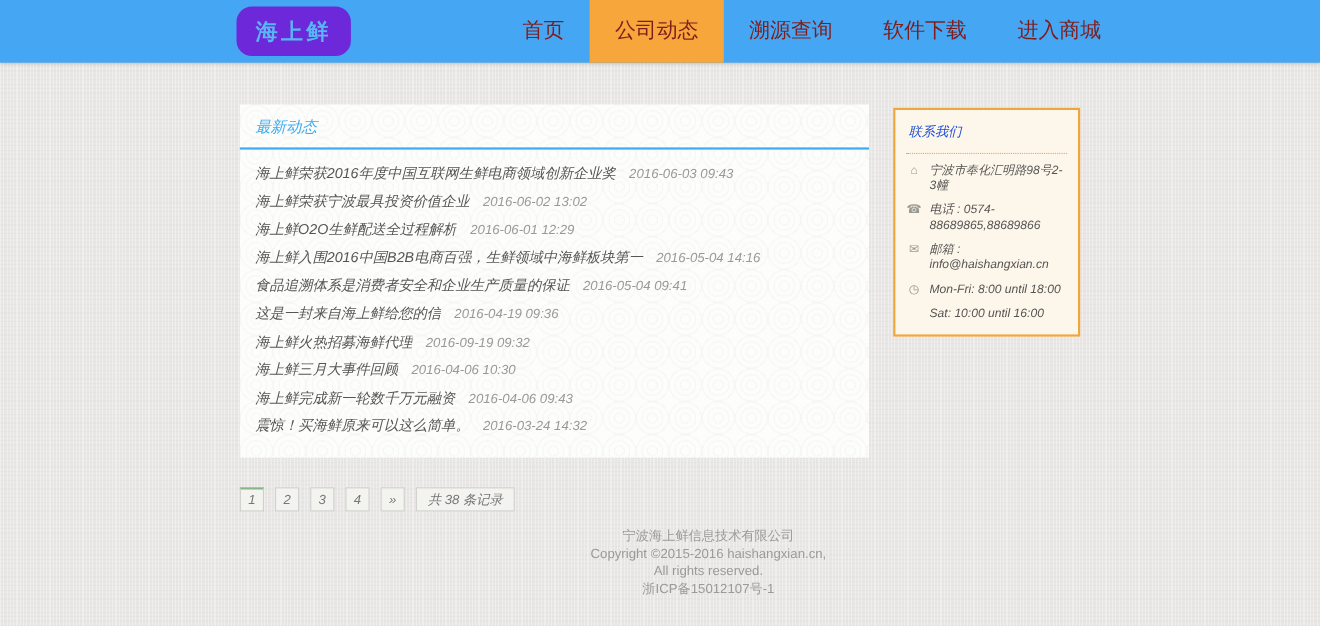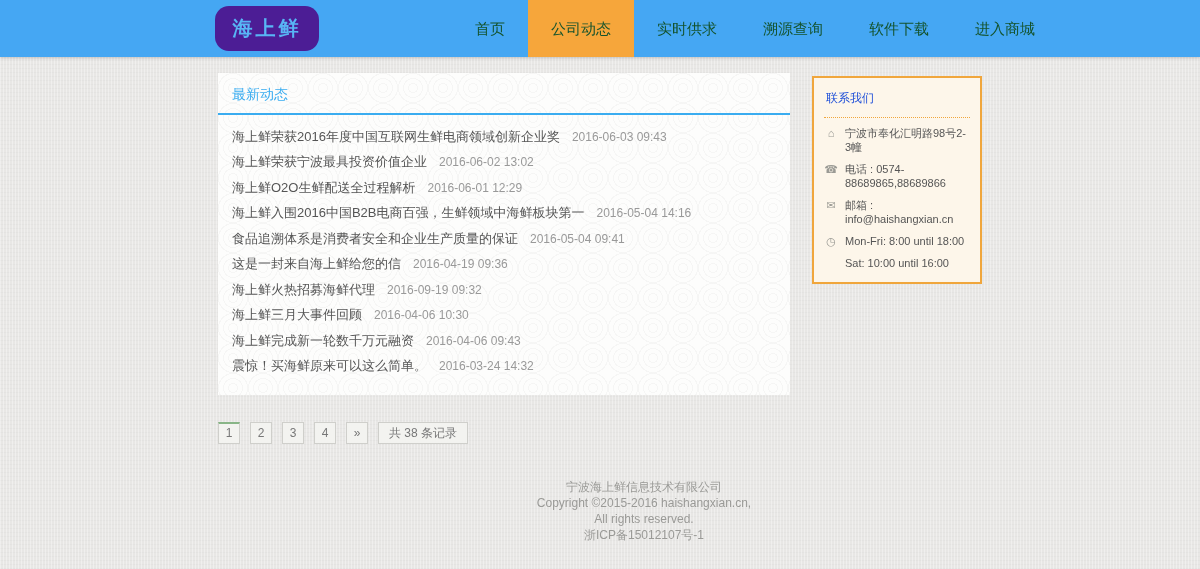--- a/index.html
+++ b/index.html
@@ -20,54 +20,55 @@
     height: 57px;
     background: #45a7f3;
     box-shadow: 0 1px 3px rgba(0,0,0,0.18);
     display: flex;
     align-items: stretch;
   }
   .logo {
     position: absolute;
     left: 215px; top: 6px;
     width: 104px; height: 45px;
-    background: #4c1d95;
+    background: #6d28d9;
     border-radius: 14px;
     display: flex; align-items: center; justify-content: center;
     cursor: pointer;
   }
   .logo-text {
     color: #58b6f5;
     font-size: 20px;
     font-weight: bold;
     letter-spacing: 3px;
     font-family: "Liberation Serif", "DejaVu Serif", serif;
   }
   .nav-menu {
     display: flex;
     align-items: stretch;
     margin-left: 452px;
     height: 57px;
   }
   .nav-item {
-    color: #14532d;
-    font-size: 15px;
+    color: #7f1d1d;
+    font-size: 19px;
     line-height: 57px;
     padding: 0 23px;
     cursor: pointer;
     white-space: nowrap;
   }
   .nav-item.active { background: #f6a63b; }
 
   
   .content {
     position: absolute;
-    top: 73px; left: 218px;
+    top: 95px; left: 218px;
     width: 764px;
     display: flex;
+    font-style: italic;
   }
   .news-col { width: 572px; }
   .news-panel {
     width: 572px;
     min-height: 313px;
     background-color: #fdfdfc;
     background-image: radial-gradient(circle at 15px 15px,
       transparent 0, transparent 4px,
       rgba(130,130,130,0.06) 4px, rgba(130,130,130,0.06) 5px,
       transparent 5px, transparent 9px,
@@ -174,21 +175,20 @@
 
 <div class="page">
 
   <div class="navbar">
     <div class="logo">
       <span class="logo-text">海上鲜</span>
     </div>
     <div class="nav-menu">
       <div class="nav-item">首页</div>
       <div class="nav-item active">公司动态</div>
-      <div class="nav-item">实时供求</div>
       <div class="nav-item">溯源查询</div>
       <div class="nav-item">软件下载</div>
       <div class="nav-item">进入商城</div>
     </div>
   </div>
 
   <div class="content">
 
     <div class="news-col">
       <div class="news-panel">

